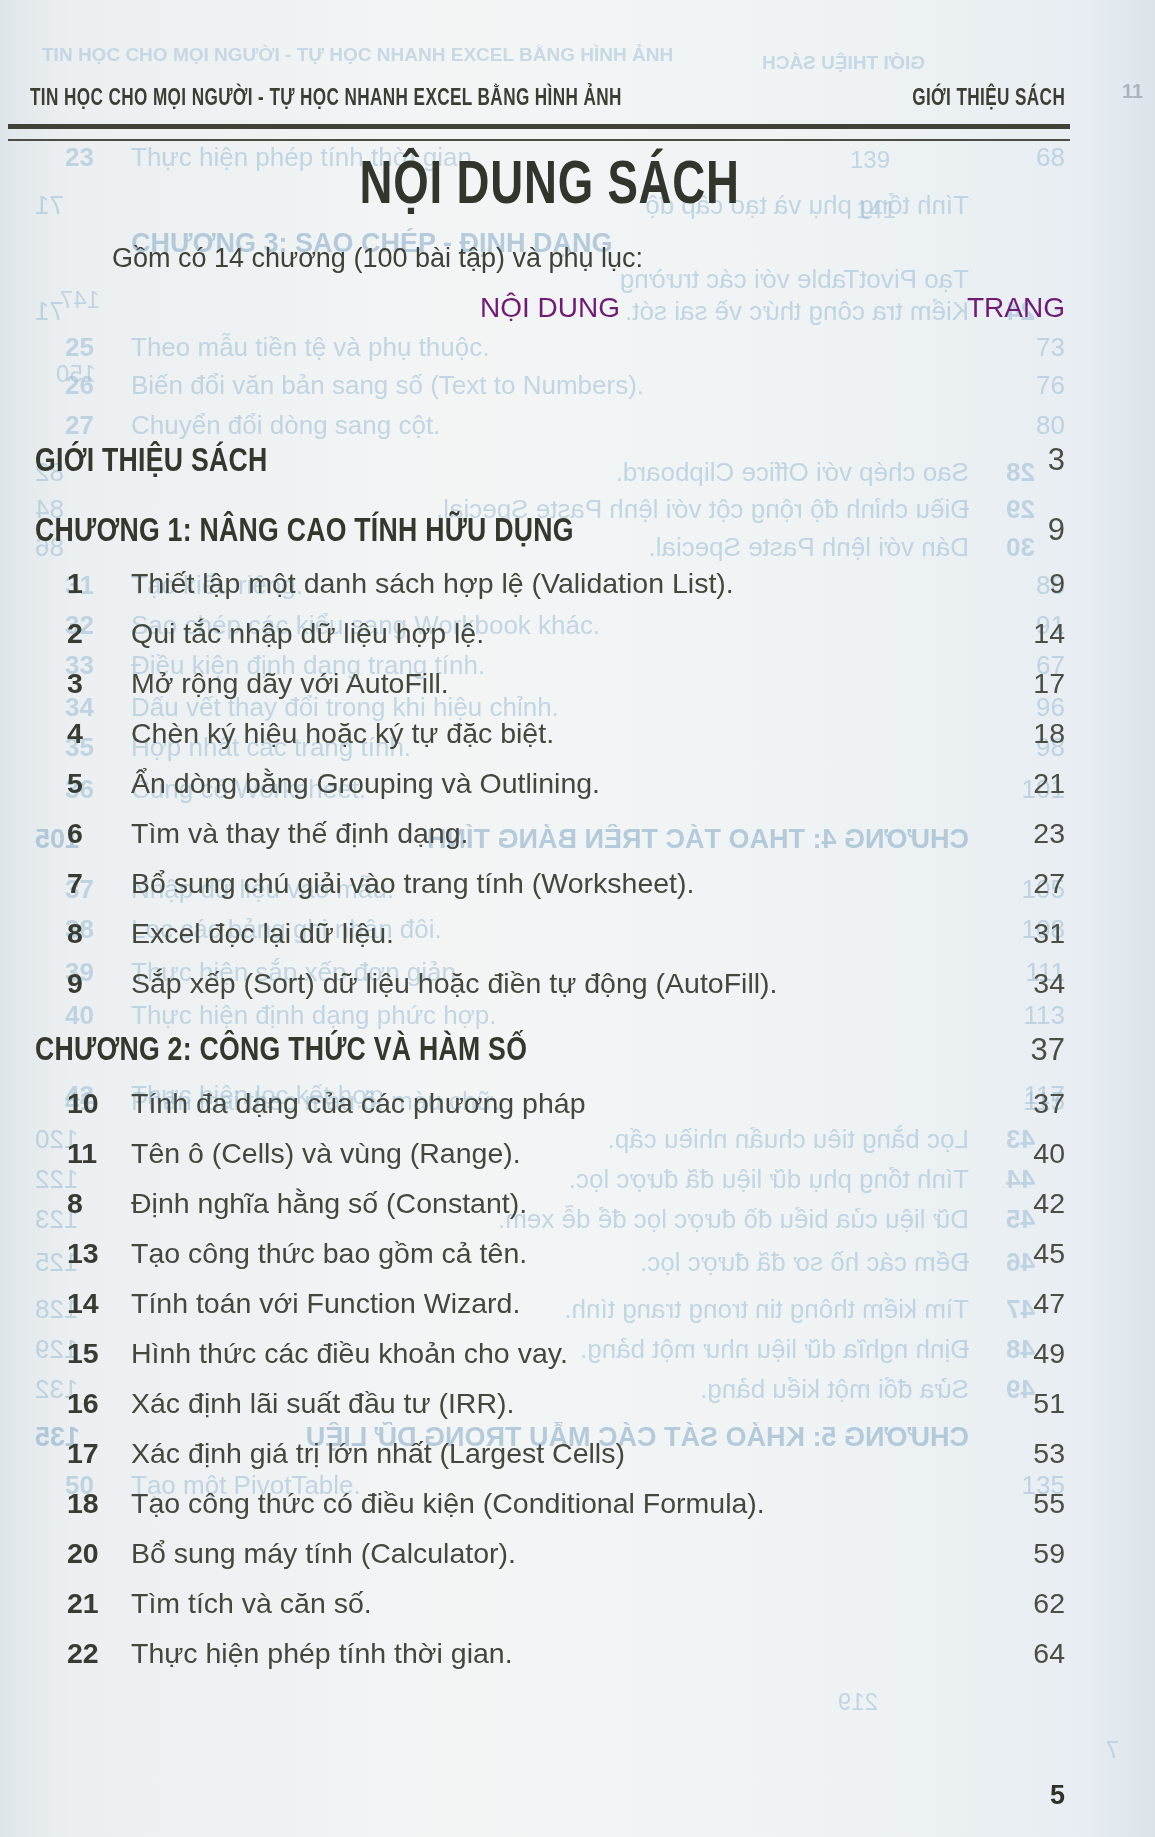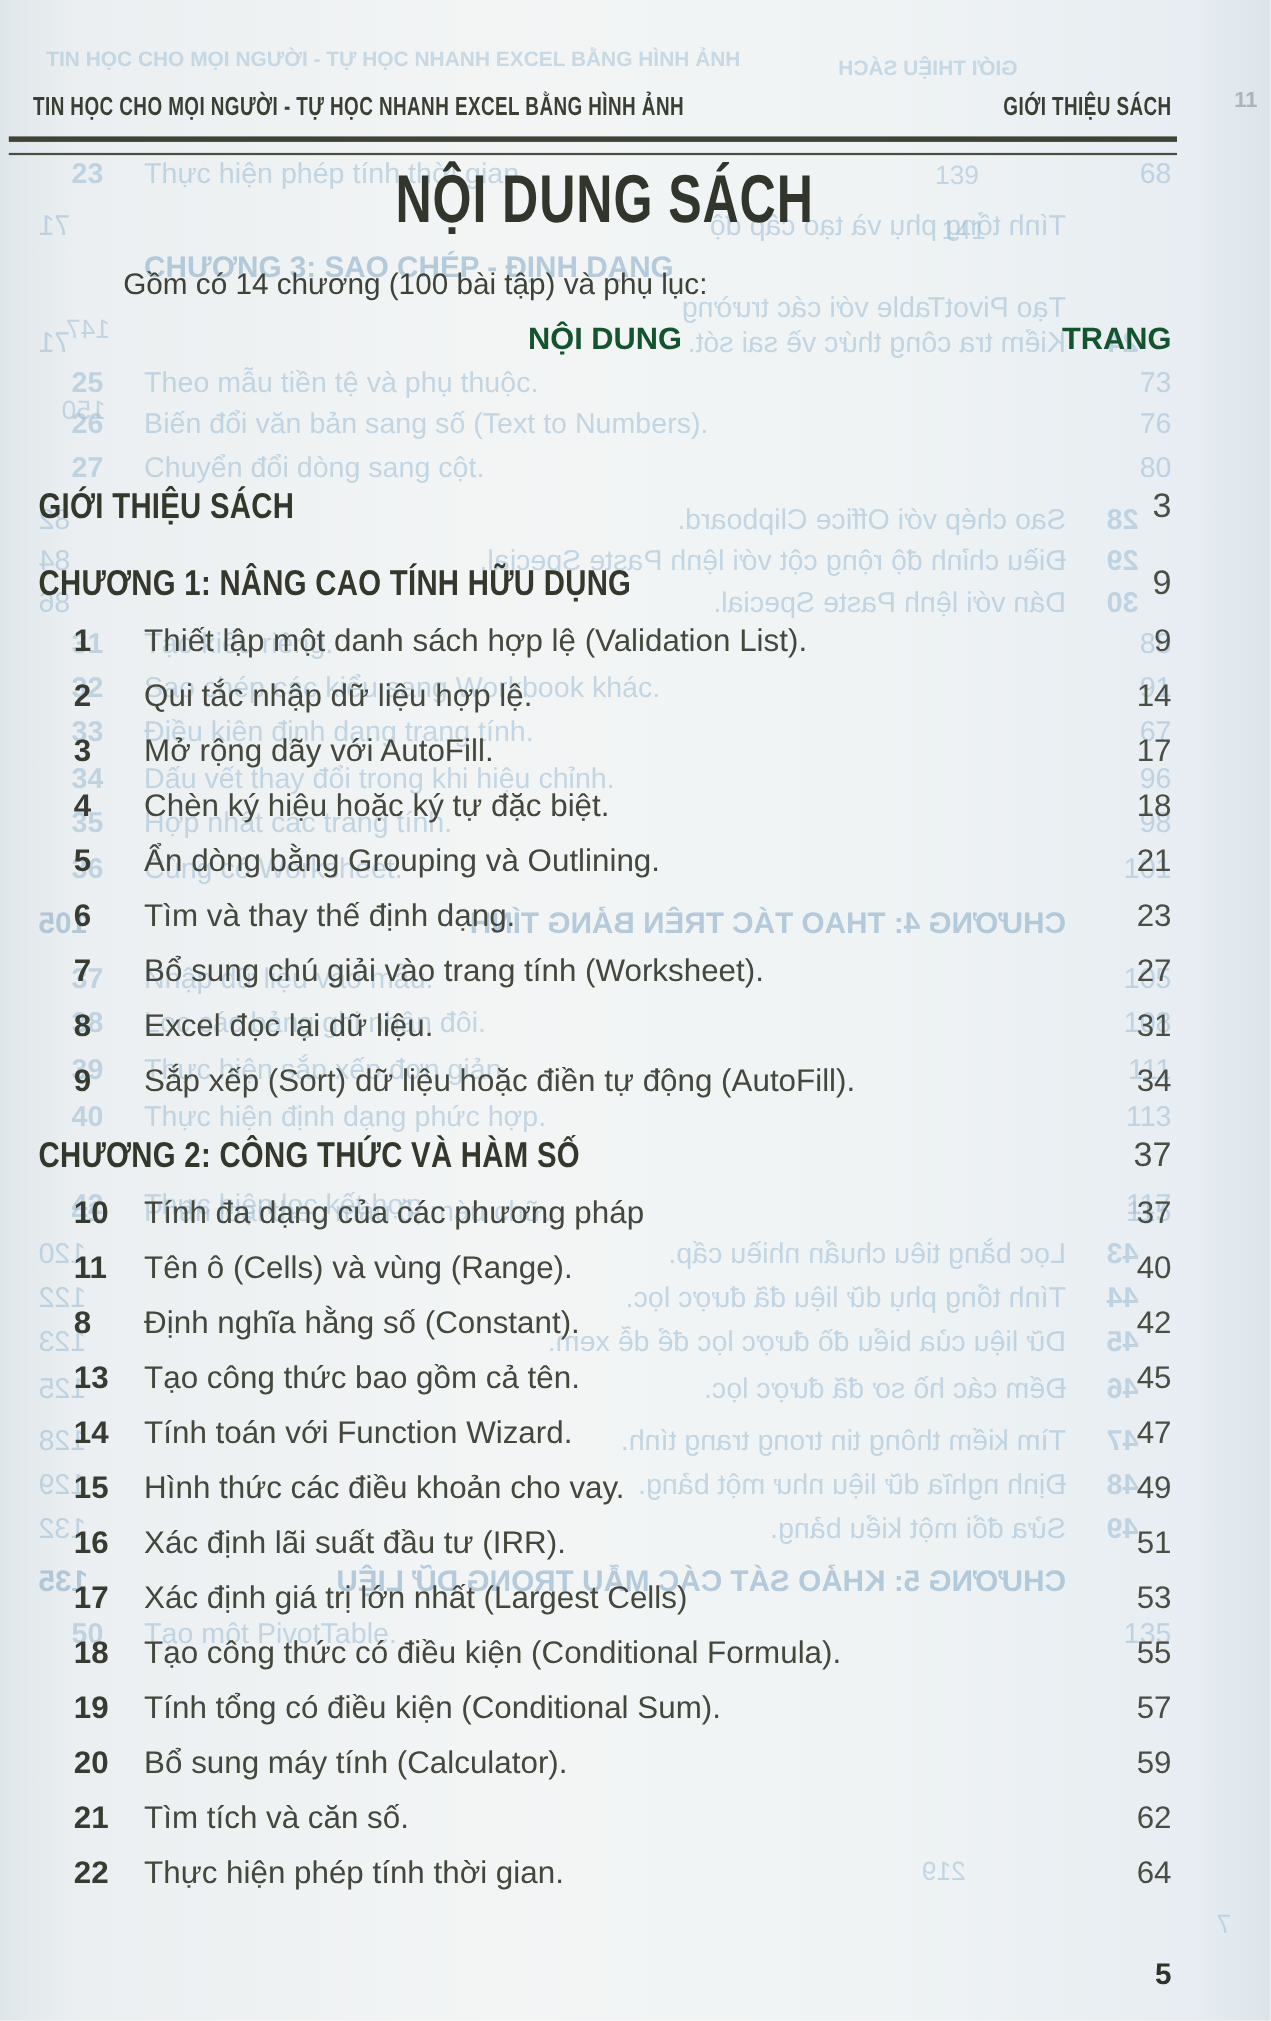--- a/index.html
+++ b/index.html
@@ -20,21 +20,21 @@
   .hdr .hr{position:absolute;right:0;top:0;font-weight:bold;font-size:22px;white-space:nowrap;
     transform:scale(0.78,1.08);transform-origin:right center;letter-spacing:.5px;}
   .rule{position:absolute;top:124px;left:8px;width:1062px;height:10px;
     border-top:5px solid #3f4337;border-bottom:2px solid #4a4e42;}
 
   
   .doc-title{position:absolute;top:148px;left:35px;width:1030px;text-align:center;color:#31352b;}
   .doc-title .t{display:inline-block;font-size:57px;font-weight:bold;white-space:nowrap;
     transform:scale(0.80,1.08);transform-origin:center center;letter-spacing:1px;}
   .subtitle{position:absolute;top:243px;left:112px;font-size:27px;color:#3e4138;}
-  .colheads{position:absolute;top:292px;left:35px;width:1030px;height:34px;font-weight:bold;font-size:28px;color:#14532d;}
+  .colheads{position:absolute;top:292px;left:35px;width:1030px;height:34px;font-weight:normal;font-size:28px;color:#701a75;}
   .colheads .cc{position:absolute;left:0;width:100%;text-align:center;}
   .colheads .cp{position:absolute;right:0;top:0;}
 
   
   .toc{position:absolute;top:418px;left:35px;width:1030px;}
   .row{display:flex;align-items:center;height:50px;font-size:28.5px;color:#44473d;}
   .row .num{width:96px;padding-left:32px;box-sizing:border-box;font-weight:bold;color:#383b31;}
   .row .ttl{flex:1;white-space:nowrap;}
   .row .pg{min-width:72px;text-align:right;color:#4a4d44;}
   .row.head{height:56px;margin-top:14px;font-size:31px;}
@@ -353,25 +353,20 @@
         <span class="num">17</span>
         <span class="ttl">Xác định giá trị lớn nhất (Largest Cells)</span>
         <span class="pg">53</span>
       </div>
       <div class="row">
         <span class="num">18</span>
         <span class="ttl">Tạo công thức có điều kiện (Conditional Formula).</span>
         <span class="pg">55</span>
       </div>
       <div class="row">
-        <span class="num">19</span>
-        <span class="ttl">Tính tổng có điều kiện (Conditional Sum).</span>
-        <span class="pg">57</span>
-      </div>
-      <div class="row">
         <span class="num">20</span>
         <span class="ttl">Bổ sung máy tính (Calculator).</span>
         <span class="pg">59</span>
       </div>
       <div class="row">
         <span class="num">21</span>
         <span class="ttl">Tìm tích và căn số.</span>
         <span class="pg">62</span>
       </div>
       <div class="row">

